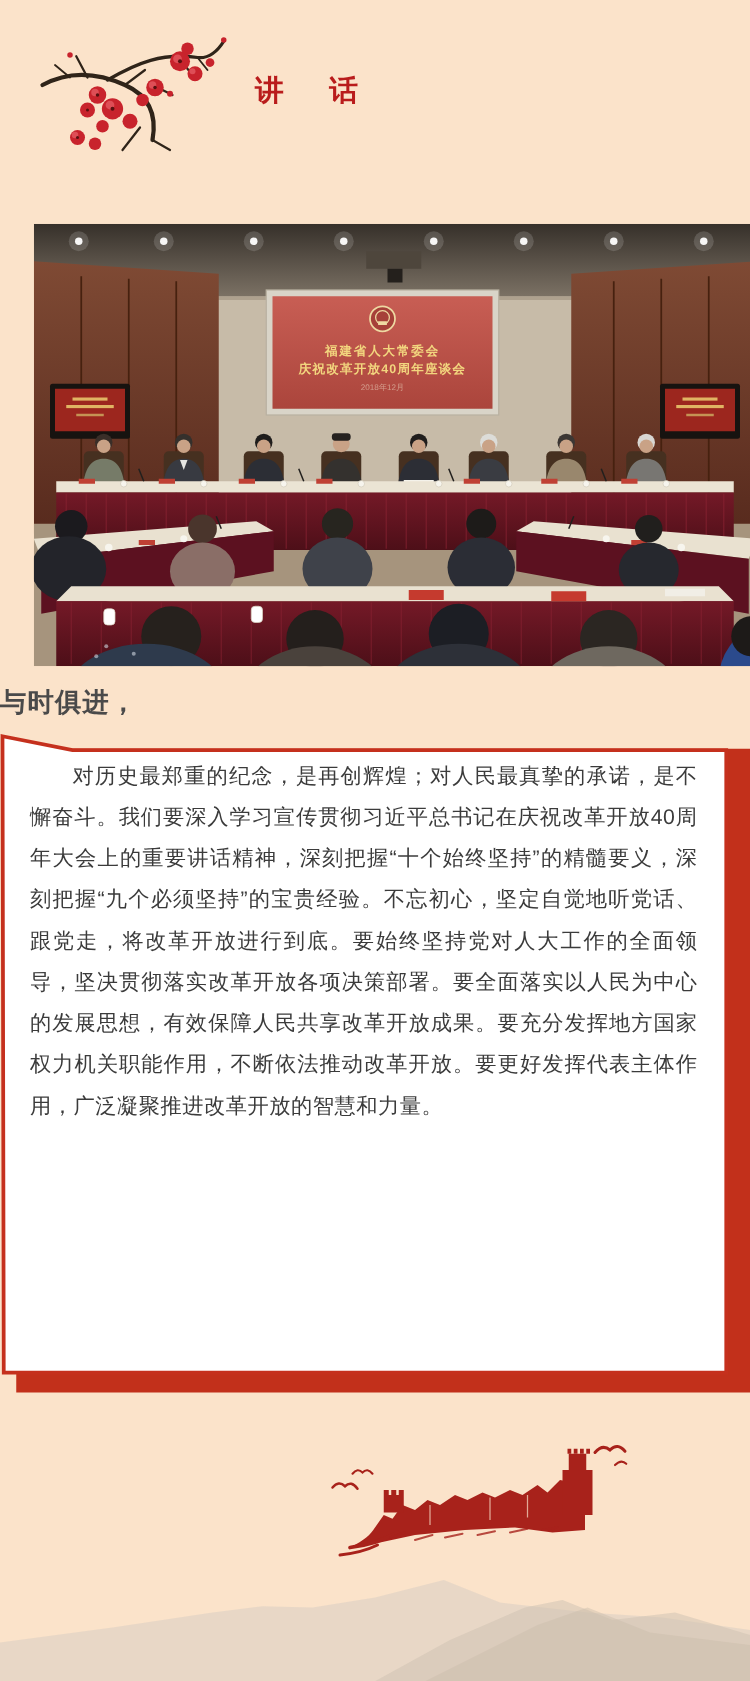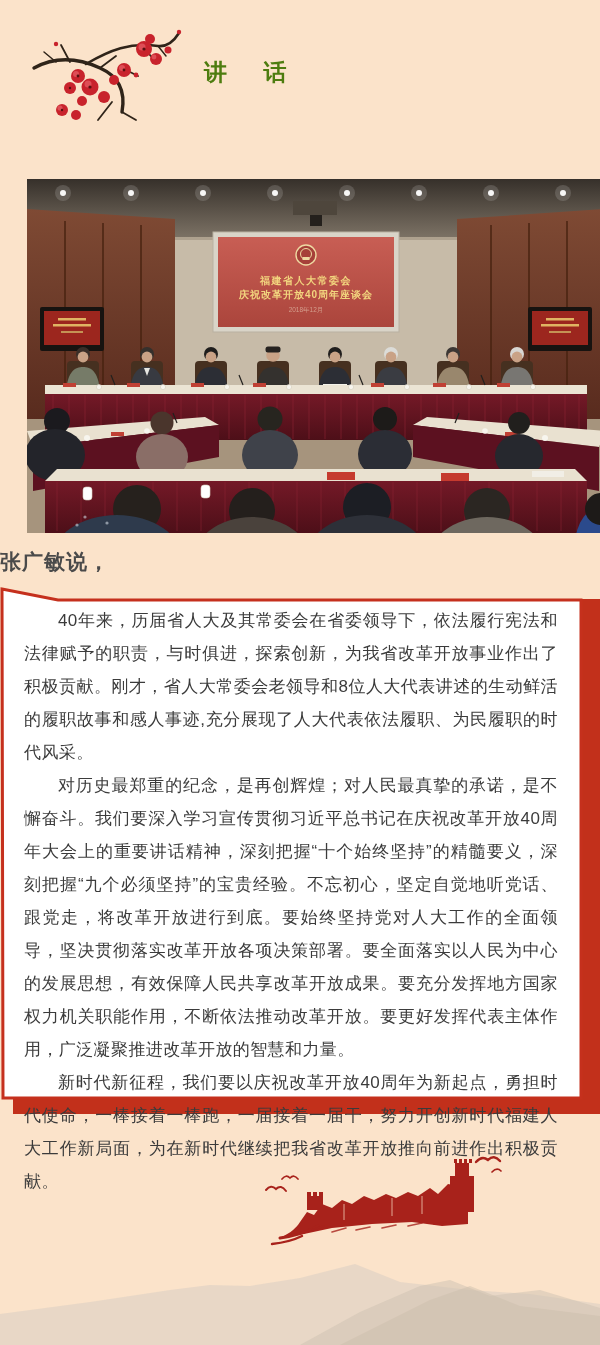--- a/index.html
+++ b/index.html
@@ -1,19 +1,19 @@
 <!DOCTYPE html>
 <html><head>
 <meta charset="utf-8">
 <style>
   html,body{margin:0;padding:0;}
   body{width:600px;height:1345px;position:relative;overflow:hidden;
        background:#fbe3ca;font-family:"Liberation Sans","DejaVu Sans",sans-serif;}
   .abs{position:absolute;}
-  .page-title{left:204px;top:57px;font-size:23px;font-weight:700;color:#4d7c0f;
+  .page-title{left:204px;top:57px;font-size:23px;font-weight:700;color:#b91c1c;
               letter-spacing:6px;word-spacing:18px;margin:0;}
   .photo{left:11px;top:163px;width:578px;height:354px;overflow:hidden;margin:16px;}
   .speaker-lead{left:0;top:548px;font-size:21px;font-weight:700;color:#4a4a4a;
                 letter-spacing:1px;}
   .quote-shadow{left:13px;top:599px;width:587px;height:515px;background:#c2301b;}
   .quote-box-svg{left:0;top:584px;}
   .speech{left:24px;top:600px;width:534px;padding-top:4px;}
   .speech p{margin:0;font-size:17px;line-height:33px;color:#3b3b3b;
             text-indent:2em;letter-spacing:.4px;text-align:justify;}
   .plum{left:26px;top:16px;}
@@ -308,32 +308,30 @@
     <ellipse cx="578" cy="366" rx="30" ry="40" fill="#2b4a8c"></ellipse>
     <circle cx="574" cy="330" r="16" fill="#1d1a18"></circle>
     <g fill="#ffffff" stroke="#d8d2c2" stroke-width=".6">
       <rect x="56" y="308" width="9" height="13" rx="3"></rect>
       <rect x="174" y="306" width="9" height="13" rx="3"></rect>
     </g>
   </g>
 </svg>
 </figure>
 
-<div class="abs speaker-lead">张广敏说，</div>
+<div class="abs speaker-lead">与时俱进，</div>
 
 <div class="abs quote-shadow"></div>
 
 <svg class="abs quote-box-svg" width="600" height="532" viewBox="0 0 600 532">
   <polygon points="2,5 58,16 581,16 581,514 3,514" fill="#ffffff" stroke="#c5301d" stroke-width="3" stroke-linejoin="miter"></polygon>
 </svg>
 
 <div class="abs speech">
-  <p>40年来，历届省人大及其常委会在省委领导下，依法履行宪法和法律赋予的职责，与时俱进，探索创新，为我省改革开放事业作出了积极贡献。刚才，省人大常委会老领导和8位人大代表讲述的生动鲜活的履职故事和感人事迹,充分展现了人大代表依法履职、为民履职的时代风采。</p>
   <p>对历史最郑重的纪念，是再创辉煌；对人民最真挚的承诺，是不懈奋斗。我们要深入学习宣传贯彻习近平总书记在庆祝改革开放40周年大会上的重要讲话精神，深刻把握“十个始终坚持”的精髓要义，深刻把握“九个必须坚持”的宝贵经验。不忘初心，坚定自觉地听党话、跟党走，将改革开放进行到底。要始终坚持党对人大工作的全面领导，坚决贯彻落实改革开放各项决策部署。要全面落实以人民为中心的发展思想，有效保障人民共享改革开放成果。要充分发挥地方国家权力机关职能作用，不断依法推动改革开放。要更好发挥代表主体作用，广泛凝聚推进改革开放的智慧和力量。</p>
-  <p>新时代新征程，我们要以庆祝改革开放40周年为新起点，勇担时代使命，一棒接着一棒跑，一届接着一届干，努力开创新时代福建人大工作新局面，为在新时代继续把我省改革开放推向前进作出积极贡献。</p>
 </div>
 
 <svg class="abs wall" width="265" height="100" viewBox="0 0 265 100">
   <g fill="#a8221b">
     <path d="M28,86 C40,80 44,76 48,70 L55,60 L62,63 L70,52 L80,56 L90,48 L100,52 L112,44 L122,48 L134,42 L144,46 L156,40 L166,44 L178,36 L186,42 L196,32 L216,36 L216,72 L190,74 L160,70 L120,72 L80,76 L52,82 Z"></path>
     <rect x="55" y="44" width="16" height="14"></rect>
     <rect x="55" y="40" width="4" height="4"></rect>
       <rect x="61" y="40" width="4" height="4"></rect>
       <rect x="67" y="40" width="4" height="4"></rect>
     <rect x="198" y="24" width="24" height="36"></rect>

